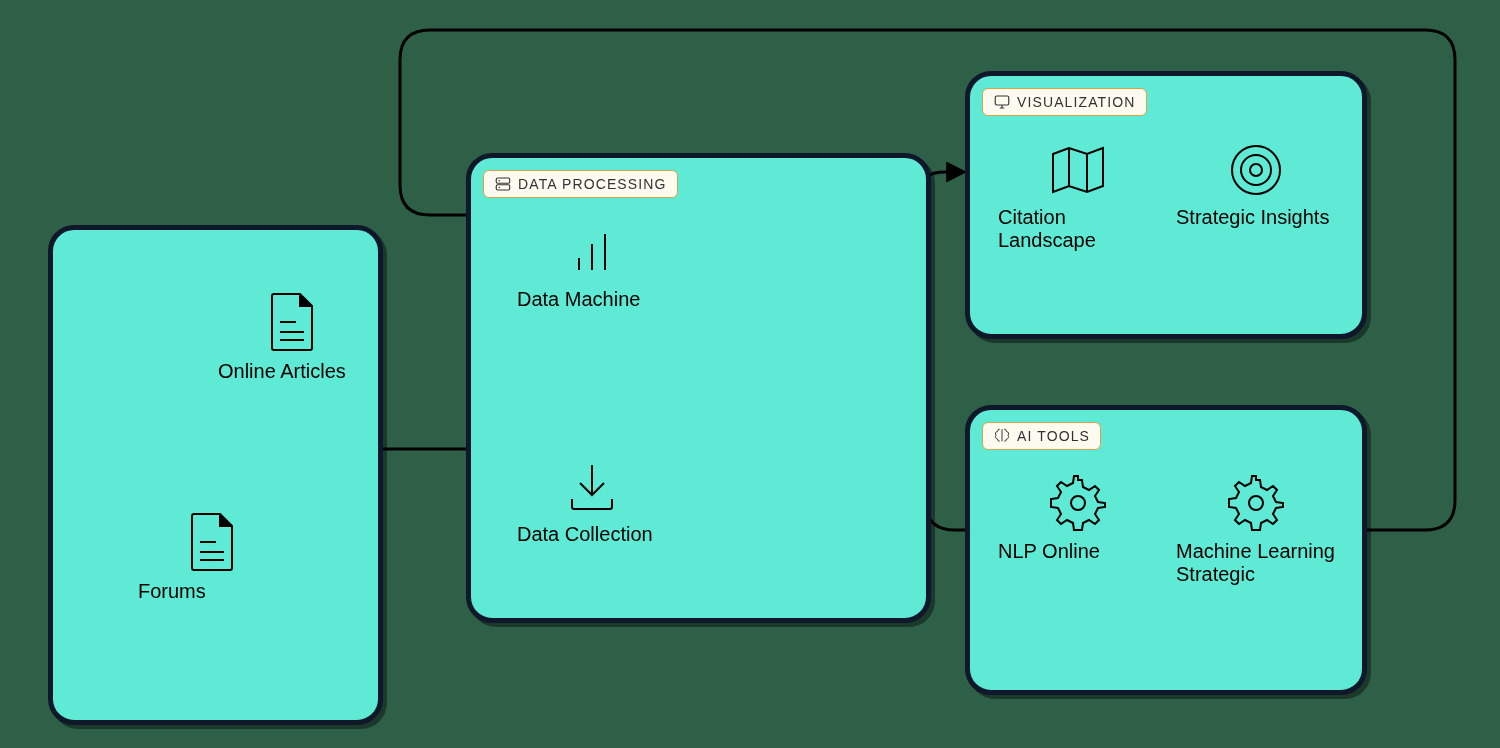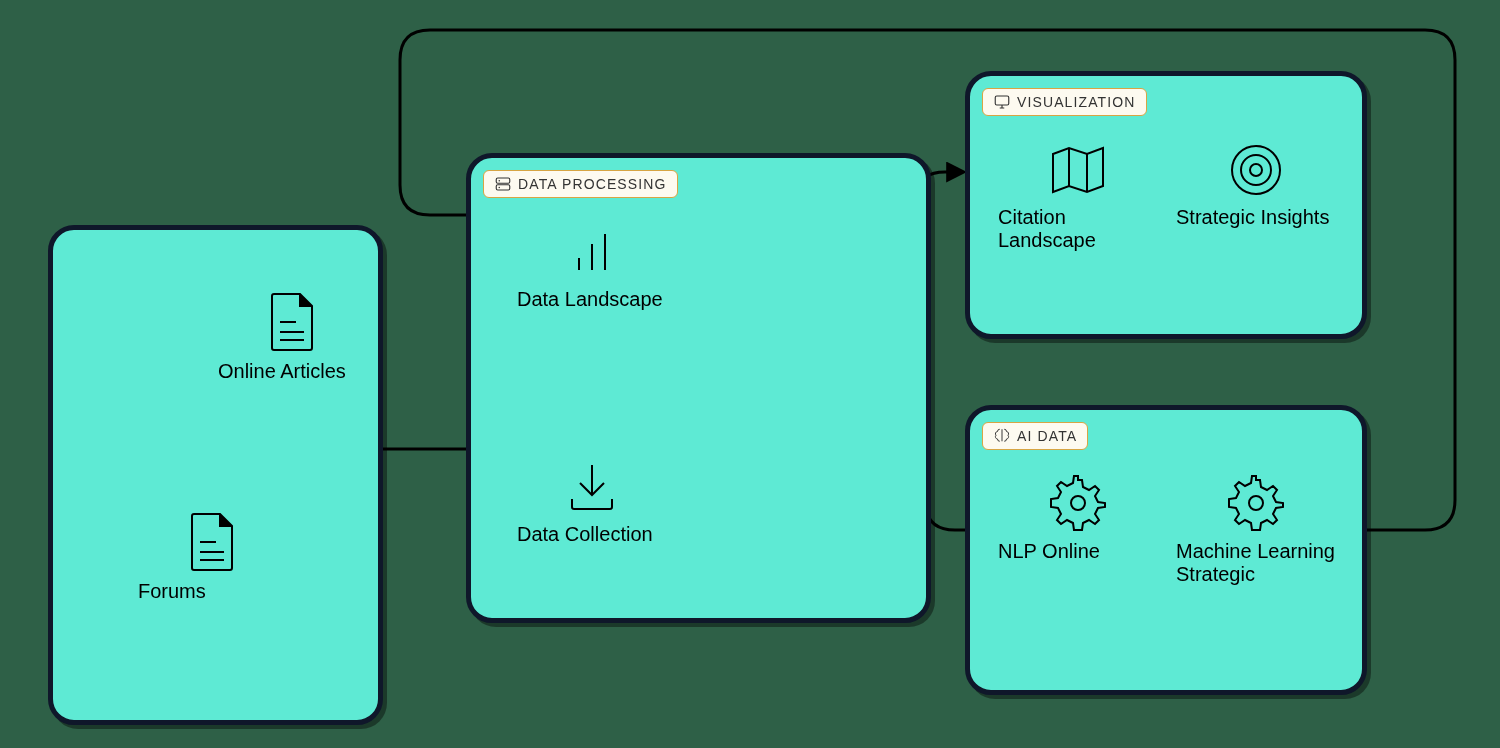--- a/index.html
+++ b/index.html
@@ -115,21 +115,21 @@
       </svg>
     <span>DATA PROCESSING</span>
   </div>
 
   <div class="node" style="left:46px; top:60px; width:150px;">
     <div class="icon">
         <svg width="54" height="54" viewBox="0 0 54 54">
           <path d="M14 44 V32 M27 44 V18 M40 44 V8"></path>
         </svg>
       </div>
-    <div>Data Landscape</div>
+    <div>Data Machine</div>
   </div>
 
 
   <div class="node" style="left:46px; top:295px; width:150px;">
     <div class="icon">
         <svg width="56" height="56" viewBox="0 0 56 56">
           <path d="M28 6 V36 M16 24 L28 36 L40 24 M8 40 V48 a2 2 0 0 0 2 2 H46 a2 2 0 0 0 2 -2 V40"></path>
         </svg>
       </div>
     <div>Data Collection</div>
@@ -165,21 +165,21 @@
       </div>
     <div>Strategic Insights</div>
   </div>
 </div>
 
 <div class="box" style="left:965px; top:405px; width:392px; height:280px;">
   <div class="badge">
     <svg viewBox="0 0 24 24">
         <path d="M9 3 a3 3 0 0 0 -3 3 a3 3 0 0 0 -2 5 a3 3 0 0 0 2 5 a3 3 0 0 0 3 3 M15 3 a3 3 0 0 1 3 3 a3 3 0 0 1 2 5 a3 3 0 0 1 -2 5 a3 3 0 0 1 -3 3 M12 3 V19" fill="none" stroke="#333" stroke-width="1.3"></path>
       </svg>
-    <span>AI DATA</span>
+    <span>AI TOOLS</span>
   </div>
 
   <div class="node" style="left:28px; top:60px; width:160px;">
     <div class="icon">
         <svg width="58" height="58" viewBox="0 0 58 58">
           <circle cx="29" cy="29" r="7"></circle>
           <path d="M29 6 L33 6 L34 13 L40 16 L46 12 L50 16 L46 22 L49 28 L56 29 L56 33 L49 34 L46 40 L50 46 L46 50 L40 46 L34 49 L33 56 L25 56 L24 49 L18 46 L12 50 L8 46 L12 40 L9 34 L2 33 L2 25 L9 24 L12 18 L8 12 L12 8 L18 12 L24 9 L25 2 L29 2 Z"></path>
         </svg>
       </div>
     <div>NLP Online</div>

